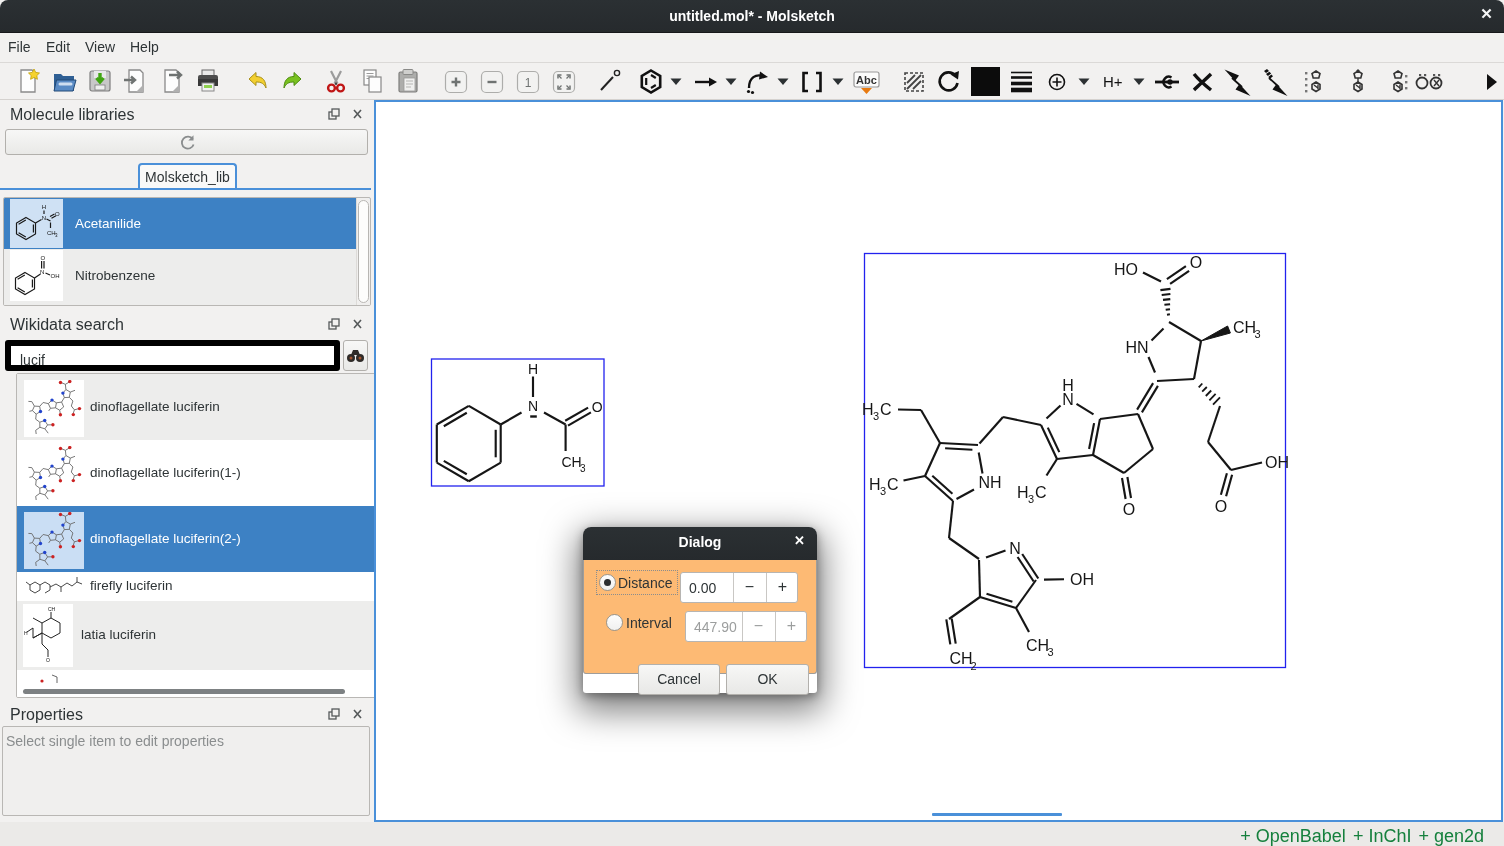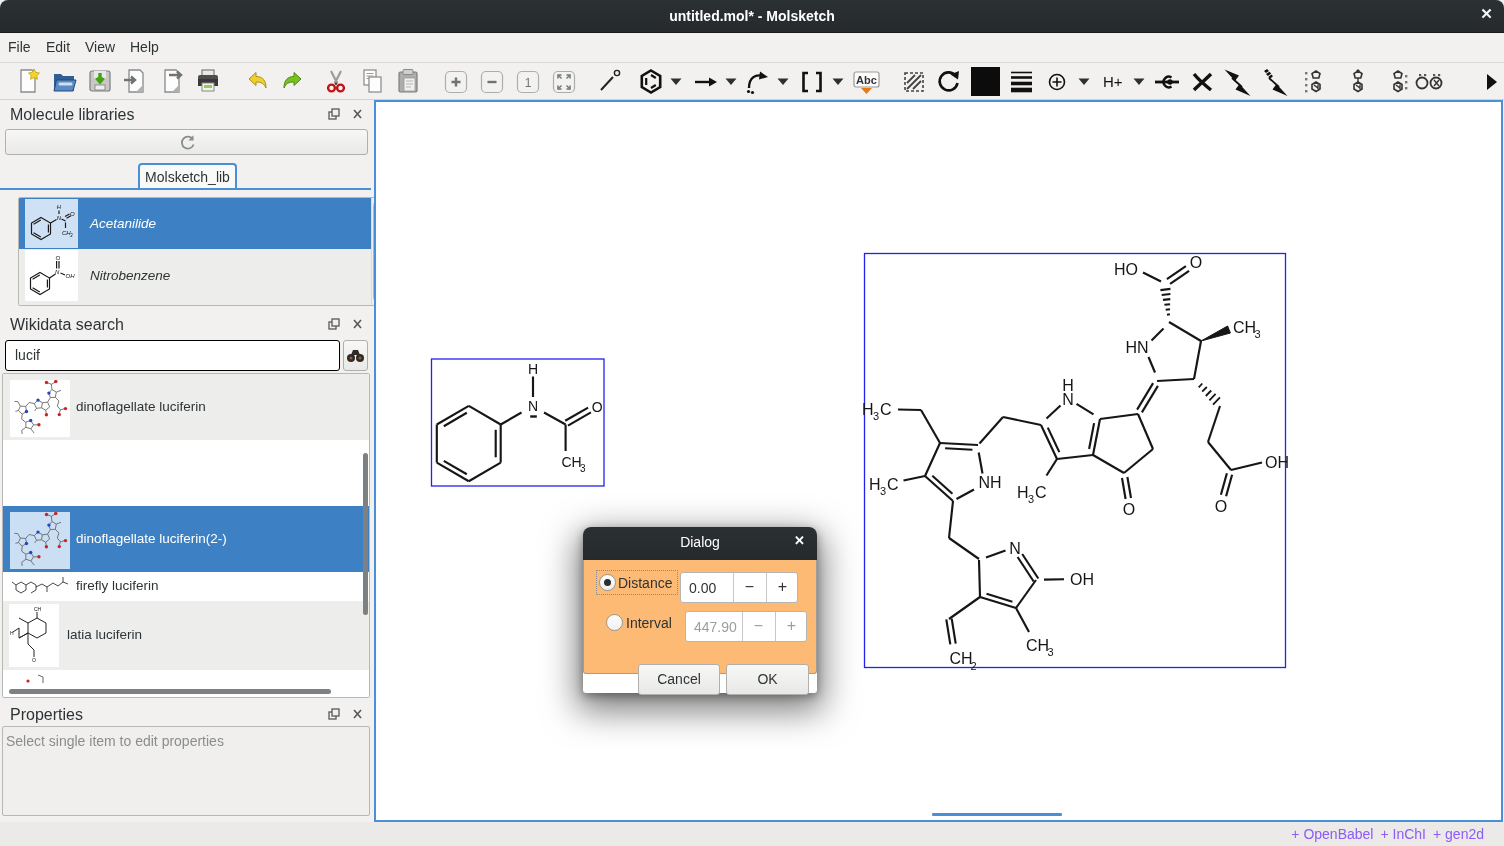--- a/index.html
+++ b/index.html
@@ -27,30 +27,30 @@
 .ptitle { position:absolute; color:#2e3436; font-size:16px; }
 .picons { position:absolute; }
 .frame { position:absolute; border:1px solid #b9b7b4; border-radius:2px; background:#fff; overflow:hidden; }
 .row { position:absolute; left:0; width:100%; }
 .rowtext { position:absolute; font-size:13.5px; color:#2e3436; }
 
 #canvas { position:absolute; left:374px; top:100px; width:1129px; height:722px;
   background:#fff; border:2px solid #4a90d9; }
 
 #statusbar { position:absolute; left:0; top:822px; width:1504px; height:24px; background:#ebeae8;
-  font-size:14px; color:#8b5cf6; }
+  font-size:18px; color:#15803d; }
 #statusbar .st { position:absolute; right:20px; top:4px; }
 
 #dialog { position:absolute; left:583px; top:527px; width:234px; height:166px;
   border-radius:8px 8px 3px 3px;
   box-shadow:0 12px 34px 6px rgba(0,0,0,0.50), 0 3px 10px rgba(0,0,0,0.35); }
 #dlgtitle { position:absolute; left:0; top:0; width:234px; height:33px;
   background:linear-gradient(#2b3033,#262a2d); border-radius:8px 8px 0 0; }
 #dlgtitle .t { position:absolute; left:0; right:0; top:7px; text-align:center; color:#fff;
-  font-weight:normal; font-size:14px; }
+  font-weight:bold; font-size:14px; }
 #dlgtitle .x { position:absolute; right:12px; top:6px; color:#fff; font-weight:bold; font-size:13px; }
 #dlgbody { position:absolute; left:0; top:33px; width:234px; height:114px;
   background:#fdba74; border:1px solid #9f9d9a; border-top:none; border-radius:0 0 3px 3px; }
 .radio { position:absolute; width:17px; height:17px; border-radius:50%;
   background:linear-gradient(#fdfdfd,#f0f0ef); border:1px solid #98968f; }
 .radio.sel::after { content:""; position:absolute; left:4px; top:4px; width:7px; height:7px;
   border-radius:50%; background:#2b2e30; }
 .dlbl { position:absolute; font-size:14px; color:#2e3436; }
 .spin { position:absolute; height:31px; background:#fff; border:1px solid #b7b5b2; border-radius:3px; }
 .spin .v { position:absolute; left:8px; top:7px; font-size:14px; color:#2e3436; }
@@ -318,21 +318,21 @@
       <path d="M29 2 L36 10 M36 2 L29 10" stroke="#55595a" stroke-width="1.6"></path>
     </svg>
     <div style="position:absolute;left:5px;top:29px;width:363px;height:26px;border:1px solid #b2b0ac;border-radius:3px;background:linear-gradient(#f7f7f6,#e9e9e7);">
       <svg style="position:absolute;left:172px;top:3px;" width="19" height="19" viewBox="0 0 19 19">
         <path d="M14.8 6.2 A6 6 0 1 0 15.6 11.5" stroke="#8a8d8e" stroke-width="1.8" fill="none"></path>
         <path d="M15.5 2.2 L15.5 7.4 L10.3 7.4 Z" fill="#8a8d8e"></path>
       </svg>
     </div>
     <div style="position:absolute;left:138px;top:63px;width:99px;height:27px;background:#f9f9f8;border:2px solid #4a90d9;border-bottom:none;border-radius:4px 4px 0 0;color:#2e3436;font-size:14px;text-align:center;line-height:25px;">Molsketch_lib</div>
     <div style="position:absolute;left:0px;top:88px;width:371px;height:2px;background:#4a90d9;"></div>
-    <div class="frame" style="left:18px;top:97px;width:368px;height:109px;font-style:italic;">
+    <div class="frame" style="left:3px;top:97px;width:368px;height:109px;">
       <div class="row" style="top:0;height:51px;background:#3d81c4;">
         <svg style="position:absolute;left:6px;top:1px;" width="53" height="49" viewBox="0 0 53 49">
           <rect width="53" height="49" fill="#cfe1f4"></rect>
           <g stroke="#1a1a1a" stroke-width="1.2" fill="none">
             <path d="M16 18.5 L25.5 24 L25.5 35 L16 40.5 L6.5 35 L6.5 24 Z"></path>
             <path d="M15.8 21 L8.6 25.2 M23.4 25.5 L23.4 33.5 M15.8 38 L8.6 33.8"></path>
             <path d="M25.5 24 L31.5 20.5 M34 15 L34 11.5 M36.5 20 L40.5 22 M40 17.5 L44.5 15 M41.5 19.2 L46 16.7 M40.5 23.5 L40.5 29"></path>
           </g>
           <g fill="#111" font-size="6px" font-family="Liberation Sans">
             <text x="31.8" y="20.5">N</text>
@@ -363,39 +363,46 @@
       <div style="position:absolute;right:0;top:0;width:14px;height:107px;background:#f0efee;border-left:1px solid #dddbd8;"></div>
       <div style="position:absolute;right:1px;top:2px;width:11px;height:103px;background:#fdfdfc;border:1px solid #b8b6b3;border-radius:6px;"></div>
     </div>
 
     <div class="ptitle" style="left:10px;top:216px;">Wikidata search</div>
     <svg class="picons" style="left:325px;top:218px;" width="40" height="14" viewBox="0 0 40 14">
       <rect x="4" y="4" width="7" height="7" fill="none" stroke="#55595a" stroke-width="1.3"></rect>
       <rect x="7" y="1" width="7" height="7" fill="#f2f1f0" stroke="#55595a" stroke-width="1.3"></rect>
       <path d="M29 2 L36 10 M36 2 L29 10" stroke="#55595a" stroke-width="1.6"></path>
     </svg>
-    <div style="position:absolute;left:5px;top:240px;width:335px;height:31px;background:#fff;border:1px solid #000000;border-radius:3px;">
+    <div style="position:absolute;left:5px;top:240px;width:335px;height:31px;background:#fff;border:6px solid #000000;border-radius:3px;">
       <div style="position:absolute;left:9px;top:6px;font-size:14px;color:#2e3436;">lucif</div>
     </div>
     <div style="position:absolute;left:343px;top:240px;width:25px;height:31px;background:linear-gradient(#f7f7f6,#e9e9e7);border:1px solid #b2b0ac;border-radius:3px;">
       <svg style="position:absolute;left:2px;top:6px;" width="19" height="17" viewBox="0 0 19 17">
         <circle cx="5" cy="11" r="4" fill="#2f2b28"></circle>
         <circle cx="14" cy="11" r="4" fill="#2f2b28"></circle>
         <path d="M5 8 L7 3 L12 3 L14 8 Z" fill="#2f2b28"></path>
         <circle cx="5" cy="11" r="1.5" fill="#a0522d"></circle>
         <circle cx="14" cy="11" r="1.5" fill="#a0522d"></circle>
       </svg>
     </div>
-    <div class="frame" style="left:2px;top:273px;width:368px;height:325px;text-align:right;">
+    <div class="frame" style="left:16px;top:273px;width:368px;height:325px;text-align:right;">
       <div class="row" style="top:0;height:66px;background:#ededec;">
         <svg style="position:absolute;left:7px;top:6px;" width="60" height="57" viewBox="0 0 60 57">
             <rect width="60" height="57" fill="#fff"></rect>
             <use href="#lucthumb"></use>
           </svg>
         <div class="rowtext" style="left:73px;top:25px;">dinoflagellate luciferin</div>
+      </div>
+      <div class="row" style="top:66px;height:66px;background:#fff;">
+        <svg style="position:absolute;left:7px;top:6px;" width="60" height="57" viewBox="0 0 60 57">
+            <rect width="60" height="57" fill="#fff"></rect>
+            <use href="#lucthumb"></use>
+          </svg>
+        <div class="rowtext" style="left:73px;top:25px;">dinoflagellate luciferin(1-)</div>
       </div>
       <div class="row" style="top:132px;height:66px;background:#3d81c4;">
         <svg style="position:absolute;left:7px;top:6px;" width="60" height="57" viewBox="0 0 60 57">
             <rect width="60" height="57" fill="#cadef4"></rect>
             <use href="#lucthumb"></use>
           </svg>
         <div class="rowtext" style="left:73px;top:25px;color:#fff;">dinoflagellate luciferin(2-)</div>
       </div>
       <div class="row" style="top:227px;height:69px;background:#ededec;">
         <svg style="position:absolute;left:6px;top:3px;" width="50" height="63" viewBox="0 0 50 63">

